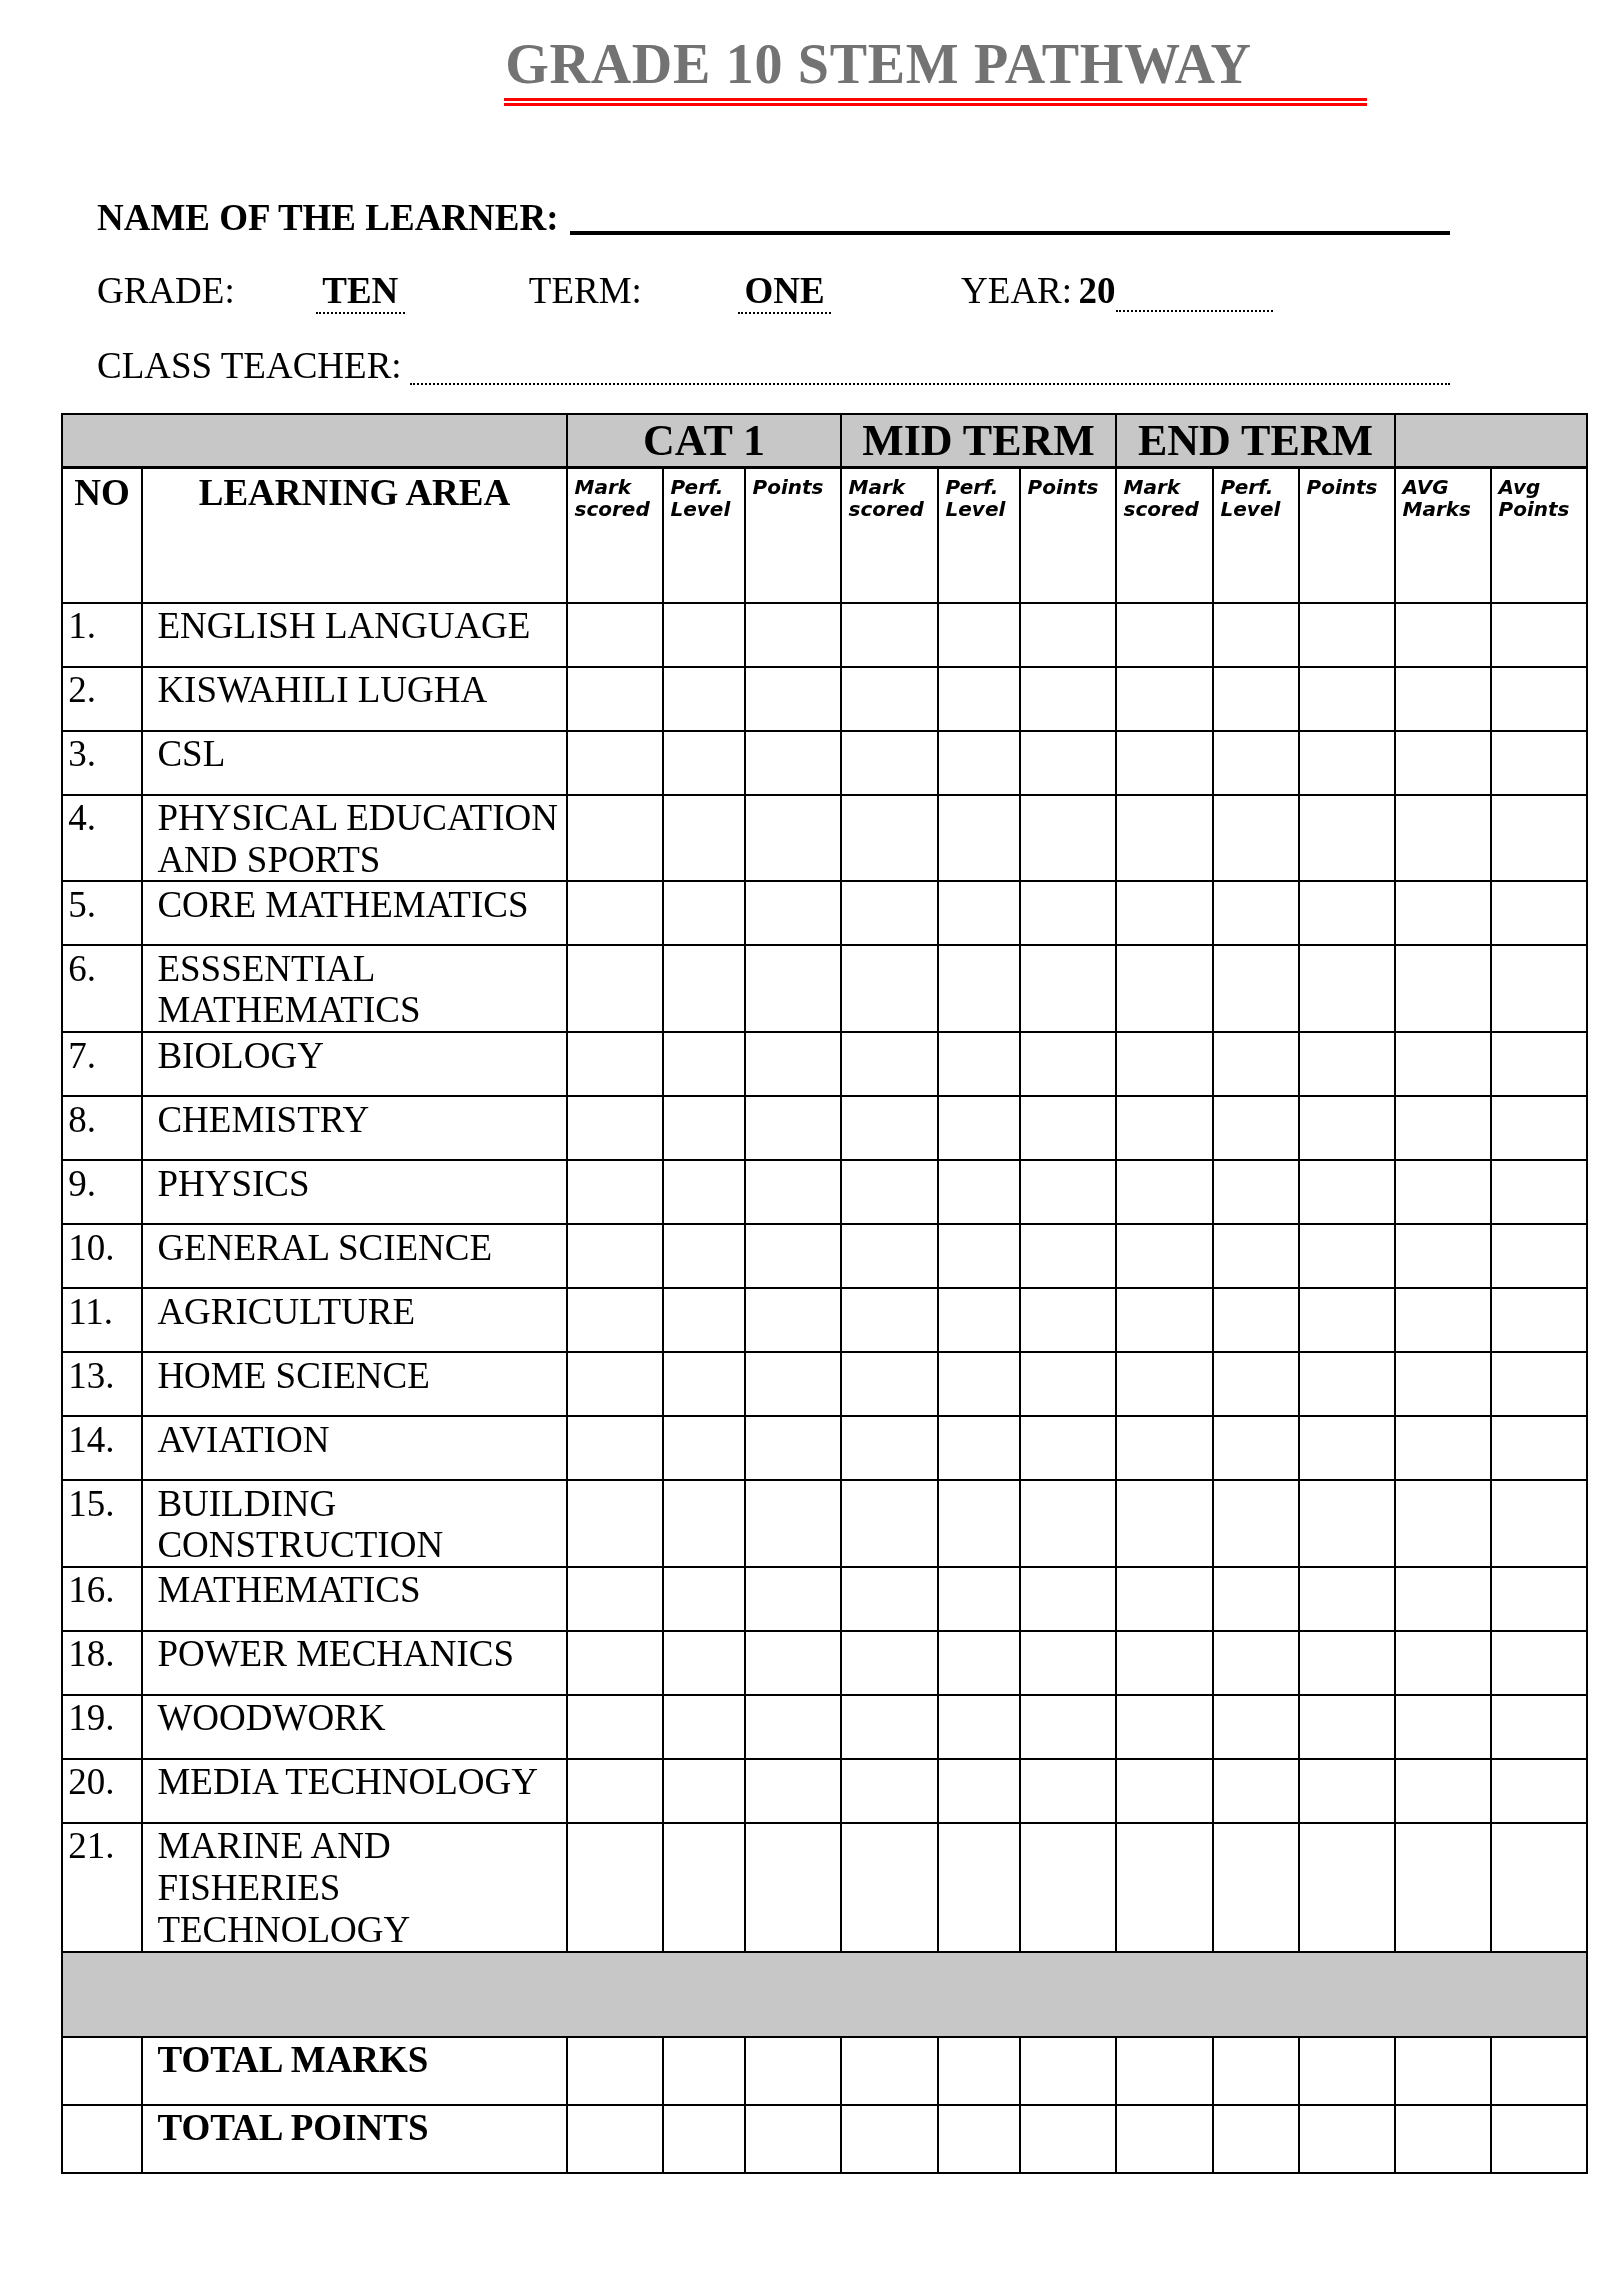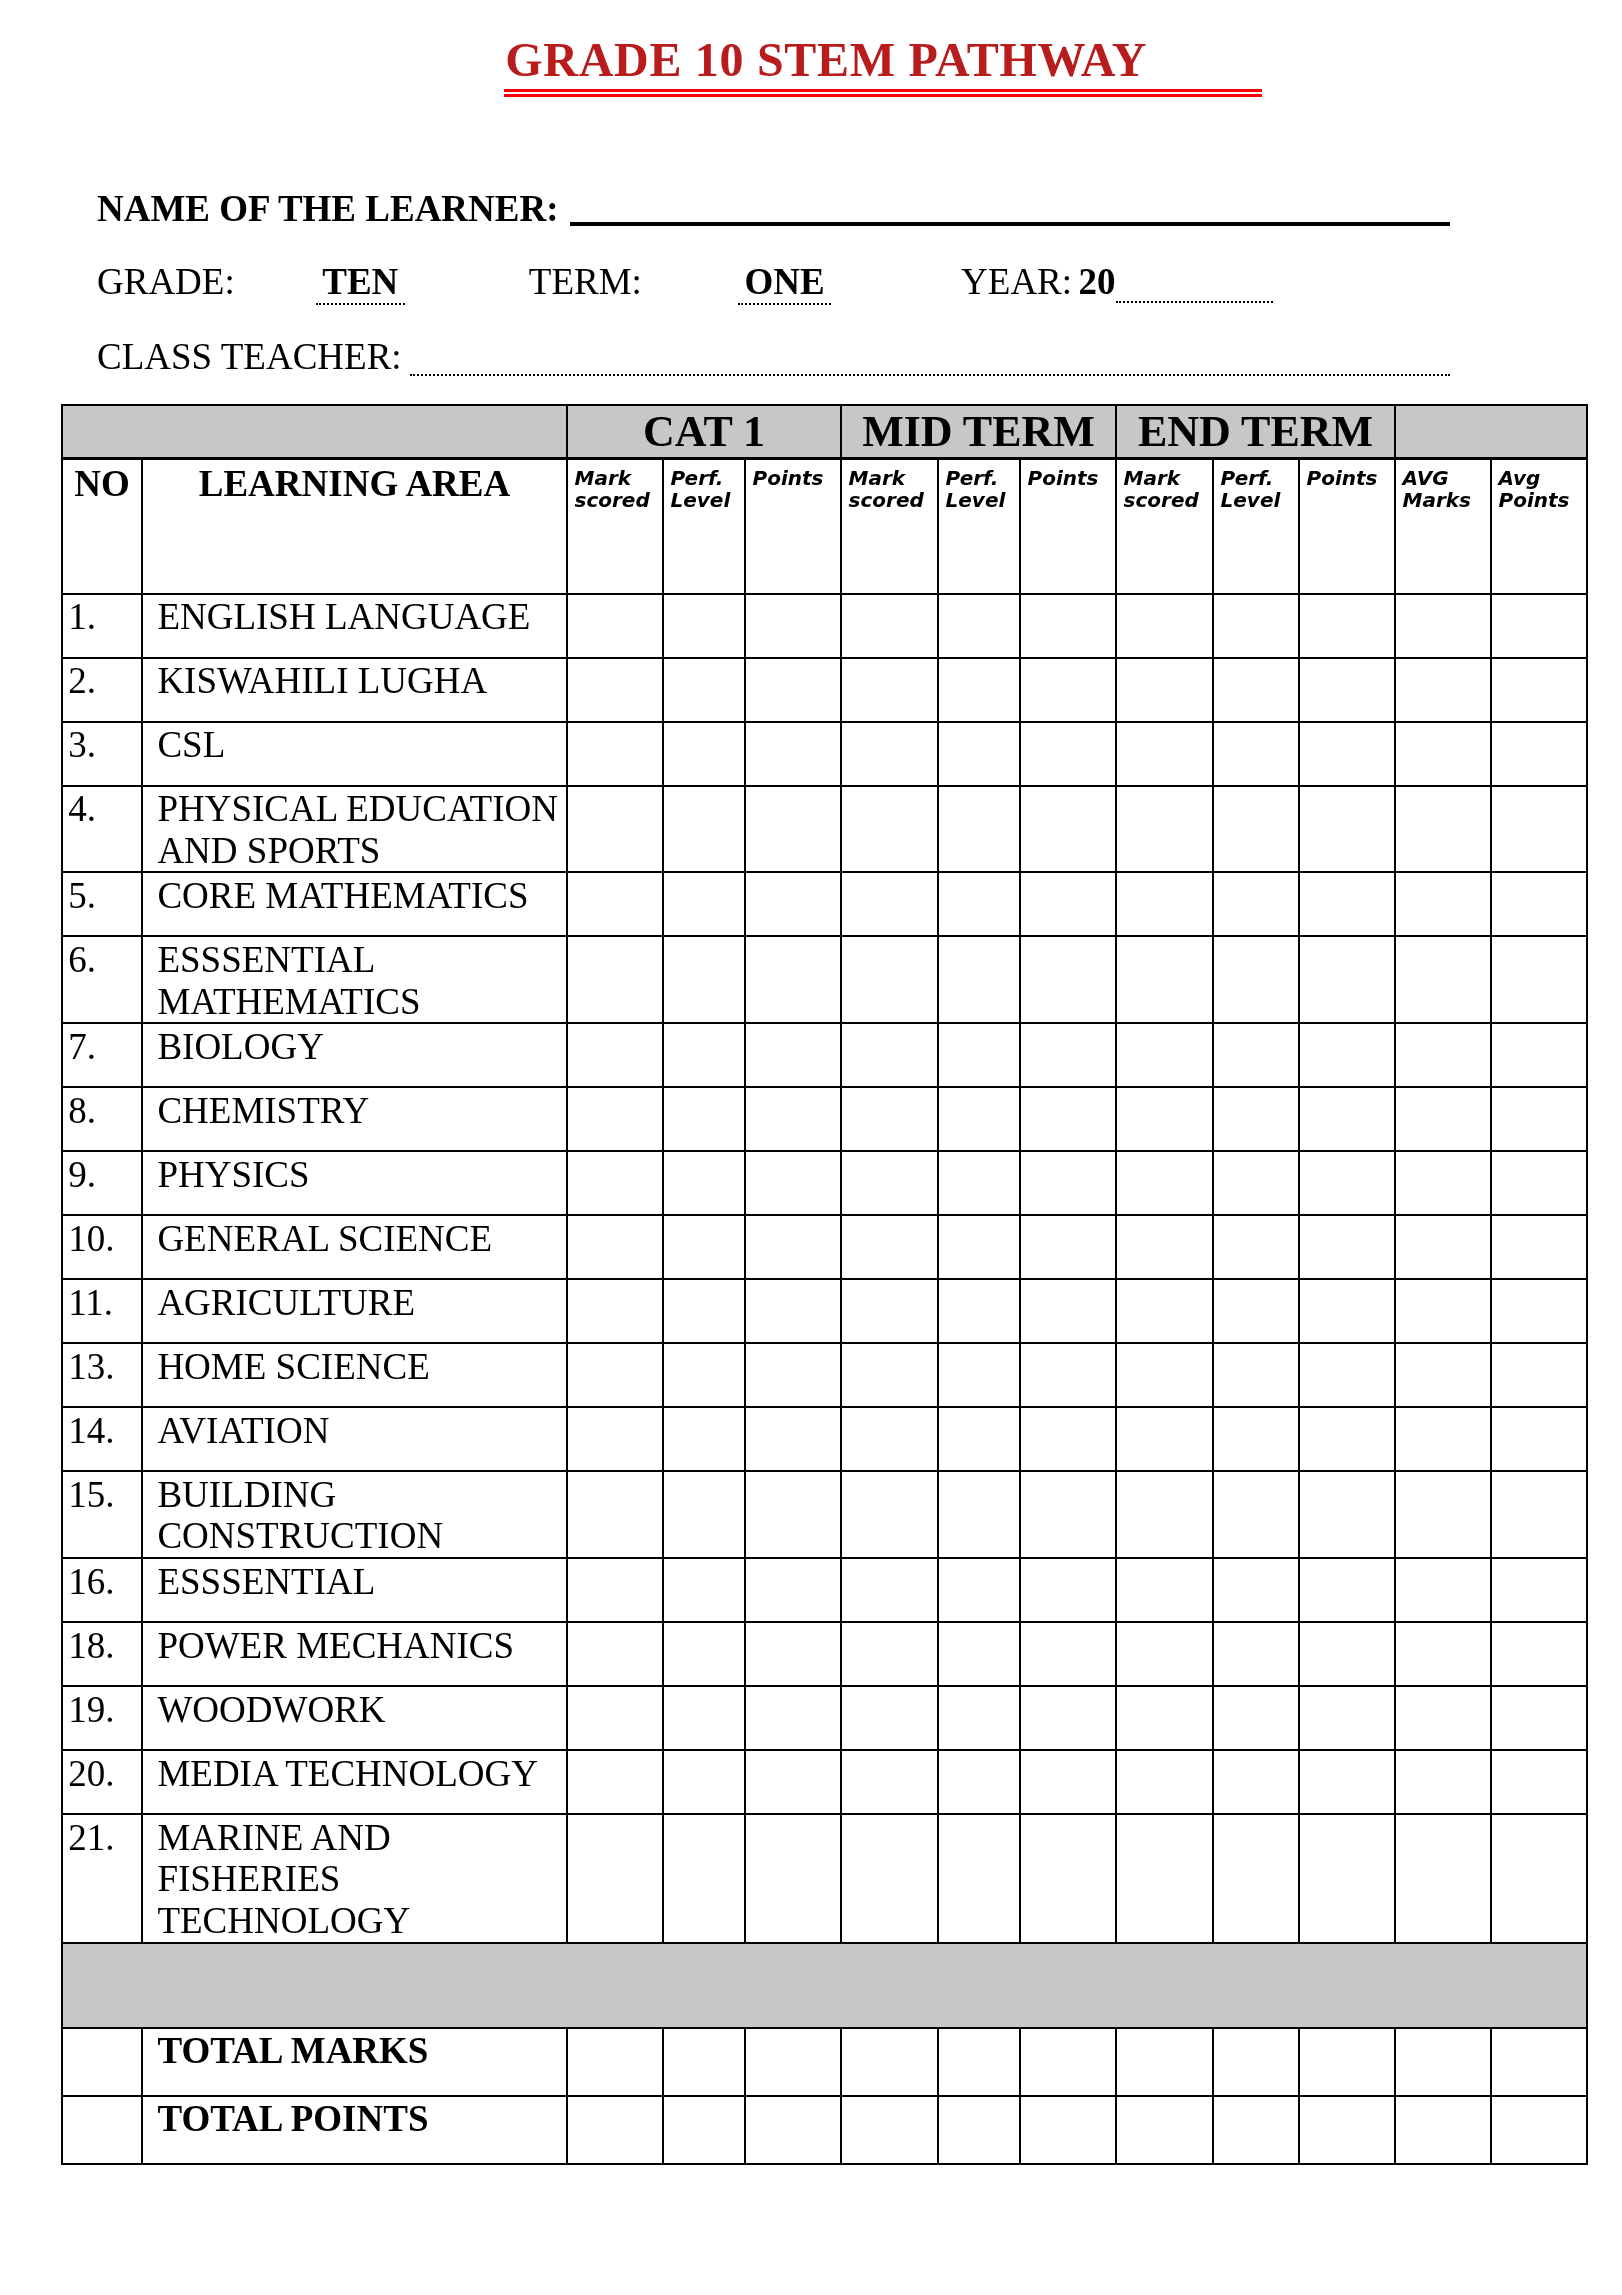--- a/index.html
+++ b/index.html
@@ -3,21 +3,21 @@
 <meta charset="utf-8">
 <style>
   html,body{margin:0;padding:0;background:#888;}
   .page{
     width:1623px;height:2295px;background:#ffffff;position:relative;
     font-family:"Liberation Serif", serif;color:#000;overflow:hidden;
   }
   
   .title-wrap{margin:33px 0 0 504px;}
   .title{
-    display:inline-block;font-size:48px;font-weight:bold;color:#b91c1c;
+    display:inline-block;font-size:56px;font-weight:bold;color:#737373;
     line-height:1.12;border-bottom:8.5px double #ff0000;
     padding:0 115px 2.6px 1.3px;letter-spacing:0.7px;white-space:nowrap;
   }
   
   .frow{display:flex;margin:0 173px 0 97px;font-size:37px;}
   .frow.name{margin-top:90px;font-weight:bold;}
   .frow.grade{margin-top:30px;}
   .frow.teacher{margin-top:30px;}
   .lbl{white-space:nowrap;}
   .solid-fill{flex:1;border-bottom:4.6px solid #000;margin:0 0 3.9px 11.8px;min-height:6.5px;}
@@ -331,21 +331,21 @@
           <td></td>
           <td></td>
           <td></td>
           <td></td>
           <td></td>
           <td></td>
           <td></td>
     </tr>
     <tr class="body">
       <td class="no">16.</td>
-      <td class="area">ESSSENTIAL</td>
+      <td class="area">MATHEMATICS</td>
       <td></td>
           <td></td>
           <td></td>
           <td></td>
           <td></td>
           <td></td>
           <td></td>
           <td></td>
           <td></td>
           <td></td>

